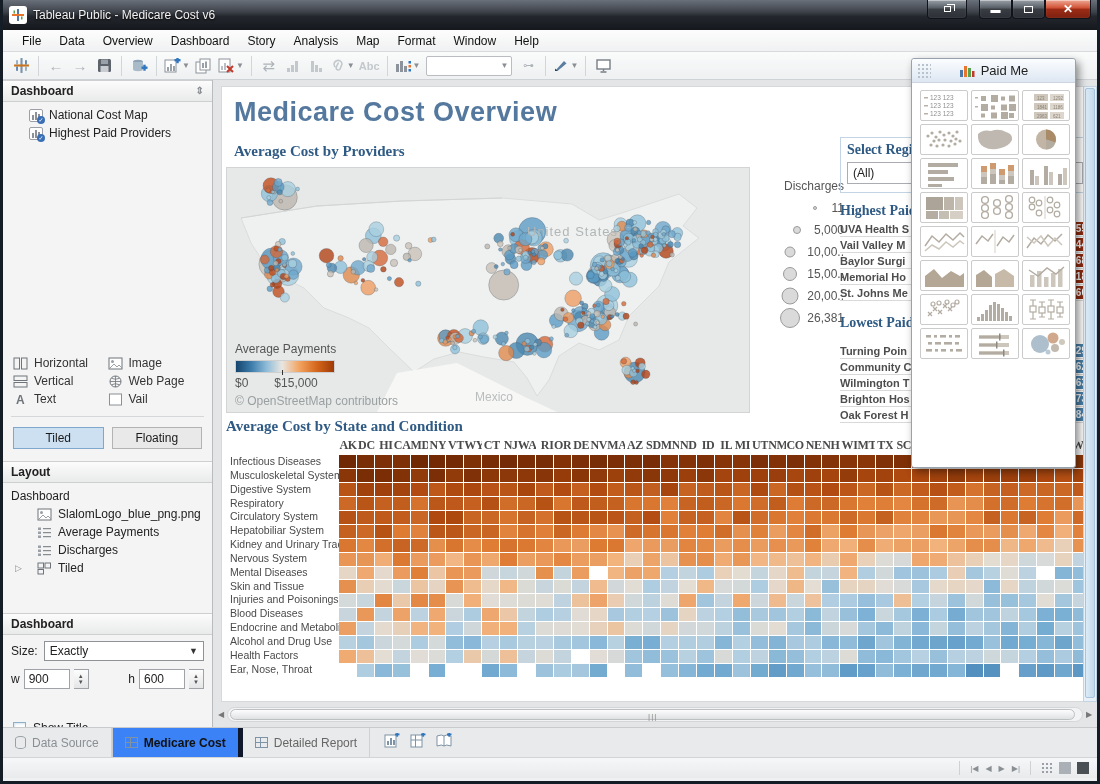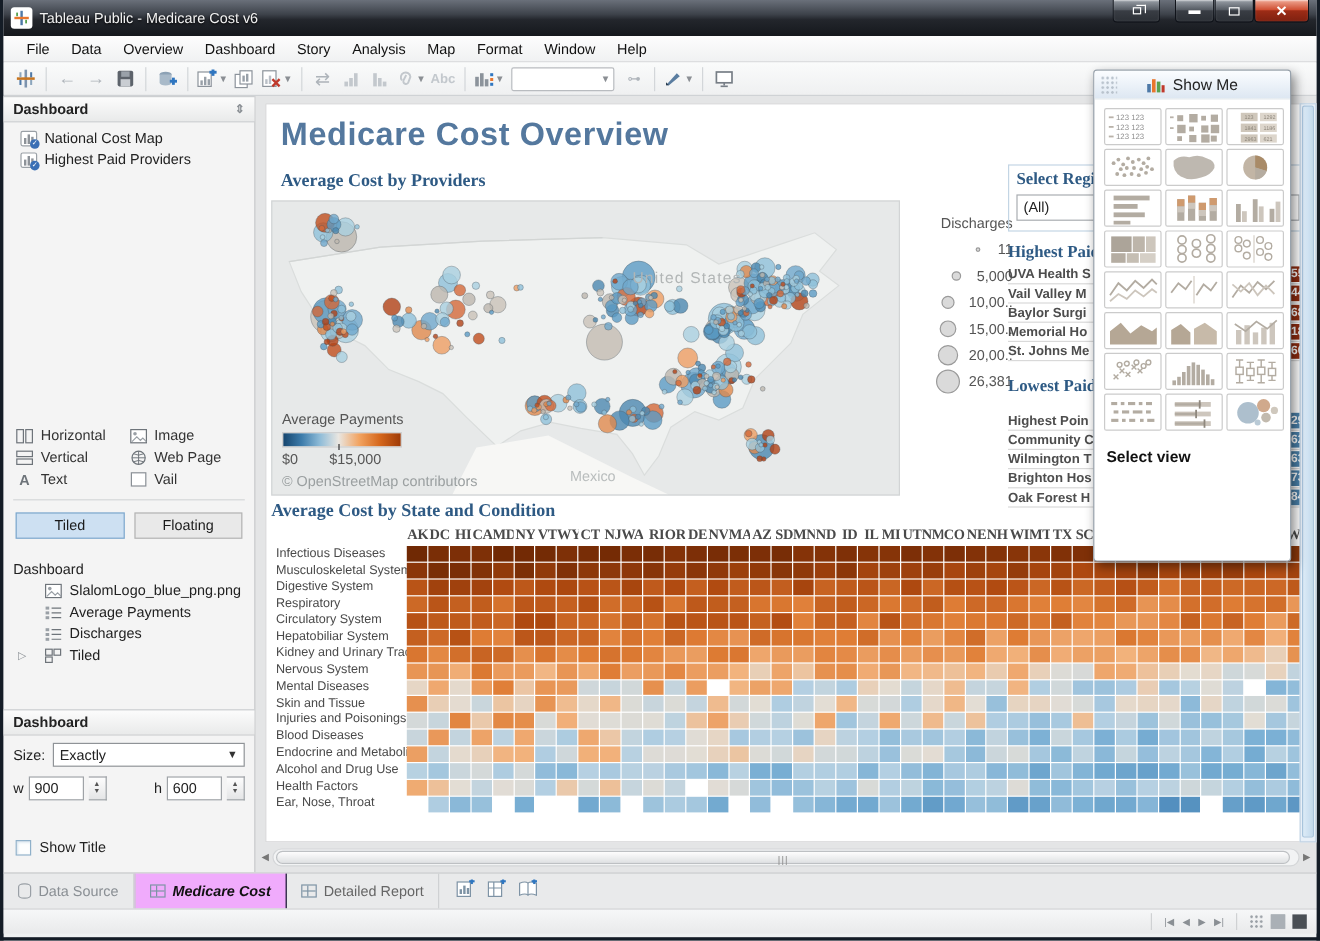--- a/index.html
+++ b/index.html
@@ -34,21 +34,21 @@
   .tb-sep { width:1px; height:20px; background:#d3d6d9; margin:0 5px; flex:none; }
   .tb-btn { height:24px; min-width:24px; display:flex; align-items:center; justify-content:center; border-radius:2px; padding:0 2px; flex:none; }
   .tb-caret { font-size:8px; color:#8b8f94; margin-left:1px; }
   .tb-gray { color:#aeb4ba; font-size:15px; }
   .tb-combo { width:86px; height:20px; background:#fff; border:1px solid #b9bcc0; border-radius:2px; display:flex; align-items:center; justify-content:flex-end; padding-right:3px; margin:0 4px; }
 
   
   .sidebar { position:absolute; left:0; top:80px; width:210px; height:647px; background:#f4f4f4; border-right:1px solid #b9bcbe; }
   .panel-header { background:linear-gradient(#fcfcfc,#e9eaea); border-top:1px solid #cdcfd1; border-bottom:1px solid #cdcfd1; font-size:12px; font-weight:bold; color:#222; padding:3px 8px; position:relative; }
   .panel-header .dock-icon { position:absolute; right:8px; top:4px; color:#8a8f94; font-size:10px; }
-  .sheet-list { padding:4px 0; }
+  .sheet-list { padding:4px 12px; }
   .sheet-item { display:flex; align-items:center; font-size:12px; color:#222; padding:2px 8px 2px 14px; gap:6px; }
   .mini-chart-icon { position:relative; width:14px; height:13px; flex:none; background:#fff; border:1px solid #9aa0a6; border-radius:2px; }
   .mini-chart-icon i { position:absolute; bottom:1px; background:#8d9298; width:2px; }
   .mini-chart-icon .chk { position:absolute; right:-3px; bottom:-3px; width:8px; height:8px; background:#3a6fb5; border-radius:50%; color:#fff; font-size:6px; line-height:8px; text-align:center; font-style:normal; }
   .objects-grid { display:grid; grid-template-columns:1fr 1fr; padding:4px 10px; row-gap:4px; }
   .obj-item { display:flex; align-items:center; gap:6px; font-size:12px; color:#333; }
   .obj-ic { width:15px; height:13px; flex:none; position:relative; }
   .sb-divider { height:1px; background:#d5d7d9; margin:6px 8px; }
   .new-objects-label { font-size:12px; color:#333; padding:4px 10px 2px; }
   .newobj-btns { display:flex; gap:8px; padding:4px 10px 8px; }
@@ -120,21 +120,21 @@
     background-image:radial-gradient(#b8c2cc 1px, transparent 1.2px); background-size:4px 4px; }
   .showme-grid { display:grid; grid-template-columns:repeat(3,48px); grid-auto-rows:31px; gap:3px; padding:7px 0 0 8px; }
   .sm-cell { background:#fff; border:1px solid #cbcbcb; border-radius:2px; display:flex; align-items:center; justify-content:center; overflow:hidden; }
   .sm-cell svg { display:block; }
   .select-view { font-size:13px; font-weight:bold; color:#111; padding:14px 0 0 10px; }
 
   
   .tabbar { position:absolute; left:0; top:727px; width:1094px; height:30px; background:#e9eaeb; border-top:1px solid #c8cacc; display:flex; align-items:stretch; }
   .tab { display:flex; align-items:center; gap:6px; padding:0 12px; font-size:12px; color:#666; border-right:1px solid #cfd1d3; }
   .tab.ds { color:#8a8f94; }
-  .tab.active { background:#f0abfc; color:#111; font-weight:bold; border-right:1px solid #0f172a; border-left:1px solid #c8cacc;font-style:italic; }
+  .tab.active { background:#3b82f6; color:#111; font-weight:bold; border-right:5px solid #0f172a; border-left:1px solid #c8cacc; }
   .tab-newicons { display:flex; align-items:center; gap:10px; padding-left:14px; }
   .grid-ic { width:13px; height:11px; border:1px solid #7e93a5; position:relative; flex:none; }
   .grid-ic:after { content:""; position:absolute; left:4px; top:0; bottom:0; width:1px; background:#7e93a5; }
   .grid-ic:before { content:""; position:absolute; left:0; right:0; top:4px; height:1px; background:#7e93a5; }
   .db-ic { width:11px; height:13px; border:1px solid #9aa0a6; border-radius:5px/3px; position:relative; flex:none; }
   .statusbar { position:absolute; left:0; top:757px; width:1094px; height:21px; background:linear-gradient(#f6f7f8,#e9eaeb); border-top:1px solid #d2d4d6; display:flex; align-items:center; justify-content:flex-end; padding-right:8px; gap:10px; }
   .status-sep { width:1px; height:14px; background:#cfd1d3; }
   .pager { display:flex; gap:7px; font-size:8px; color:#8a8f94; align-items:center; }
   .view-ics { display:flex; gap:6px; align-items:center; }
   .vic { width:12px; height:12px; }
@@ -370,20 +370,21 @@
             </svg></span>
           <span>Vail</span>
         </div>
       </div>
     <div class="sb-divider"></div>
     <div class="newobj-btns">
       <span class="btn-tiled">Tiled</span>
       <span class="btn-floating">Floating</span>
     </div>
     <div style="height:4px;"></div>
+    <div class="panel-header"><span>Layout</span></div>
     <div class="layout-tree">
       <div class="lt-root">Dashboard</div>
       <div id="layout-items">
           <div class="lt-item">
             <span class="obj-ic"><svg width="15" height="13">
                 <rect x="1" y="1" width="13" height="11" fill="#fff" stroke="#6e747a"></rect>
                 <circle cx="4.5" cy="4.5" r="1.5" fill="#9aa0a6"></circle>
                 <path d="M2 11 l4 -4 l3 3 l2 -2 l3 3" fill="none" stroke="#9aa0a6"></path>
               </svg></span>
             <span>SlalomLogo_blue_png.png</span>
@@ -917,21 +918,21 @@
               <span class="p-badge" style="background:#8e2c10">,18</span>
             </div>
             <div class="p-row">
               <span class="p-name">St. Johns Me</span>
               <span class="p-badge" style="background:#8e2c10">,60</span>
             </div>
           </div>
         <div class="sec-title" style="font-size:14px;margin-top:14px;">Lowest Paid Providers</div>
         <div class="plist" id="lowest-list" style="margin-top:12px;">
             <div class="p-row">
-              <span class="p-name">Highest Poin</span>
+              <span class="p-name">Turning Poin</span>
               <span class="p-badge" style="background:#4a80a9">,29</span>
             </div>
             <div class="p-row">
               <span class="p-name">Community C</span>
               <span class="p-badge" style="background:#4a80a9">,62</span>
             </div>
             <div class="p-row">
               <span class="p-name">Wilmington T</span>
               <span class="p-badge" style="background:#4a80a9">,63</span>
             </div>
@@ -1701,21 +1702,21 @@
 
   <div class="showme">
     <div class="showme-header">
       <span class="showme-grip"></span>
       <svg width="16" height="14" viewBox="0 0 16 14">
           <rect x="1" y="6" width="3" height="7" fill="#4e79a7"></rect>
           <rect x="5" y="2" width="3" height="11" fill="#e8762d"></rect>
           <rect x="9" y="4" width="3" height="9" fill="#59a14f"></rect>
           <rect x="13" y="7" width="2.5" height="6" fill="#c0392b"></rect>
         </svg>
-      <span>Show Me</span>
+      <span>Paid Me</span>
     </div>
     <div class="showme-grid" id="showme-grid">
         <div class="sm-cell">
           <svg width="44" height="27" viewBox="0 0 44 27">
             <text x="8" y="8" font-size="6.5" fill="#8f8f8f" font-family="Liberation Sans">123  123</text>
             <text x="8" y="16" font-size="6.5" fill="#8f8f8f" font-family="Liberation Sans">123  123</text>
             <text x="8" y="24" font-size="6.5" fill="#8f8f8f" font-family="Liberation Sans">123  123</text>
             <rect x="2" y="5" width="4" height="1.5" fill="#b9b2a9"></rect>
             <rect x="2" y="13" width="4" height="1.5" fill="#b9b2a9"></rect>
             <rect x="2" y="21" width="4" height="1.5" fill="#b9b2a9"></rect>
@@ -1982,21 +1983,20 @@
         <div class="sm-cell">
           <svg width="44" height="27" viewBox="0 0 44 27">
             <circle cx="16" cy="14" r="9" fill="#adbfcd"></circle>
             <circle cx="29" cy="8" r="5.5" fill="#d0a98c"></circle>
             <circle cx="31" cy="18" r="4" fill="#c2baae"></circle>
             <circle cx="38" cy="12" r="3" fill="#cfc8bd"></circle>
             <circle cx="24" cy="22" r="2.5" fill="#b9cad6"></circle>
           </svg>
         </div>
       </div>
-    <div class="select-view">Select view</div>
   </div>
 
   <div class="tabbar">
     <div id="tabs-container" style="display:flex;align-items:stretch;">
         <div class="tab ds">
           <span class="db-ic"></span>
           <span>Data Source</span>
         </div>
         <div class="tab active">
           <span class="grid-ic"></span>

